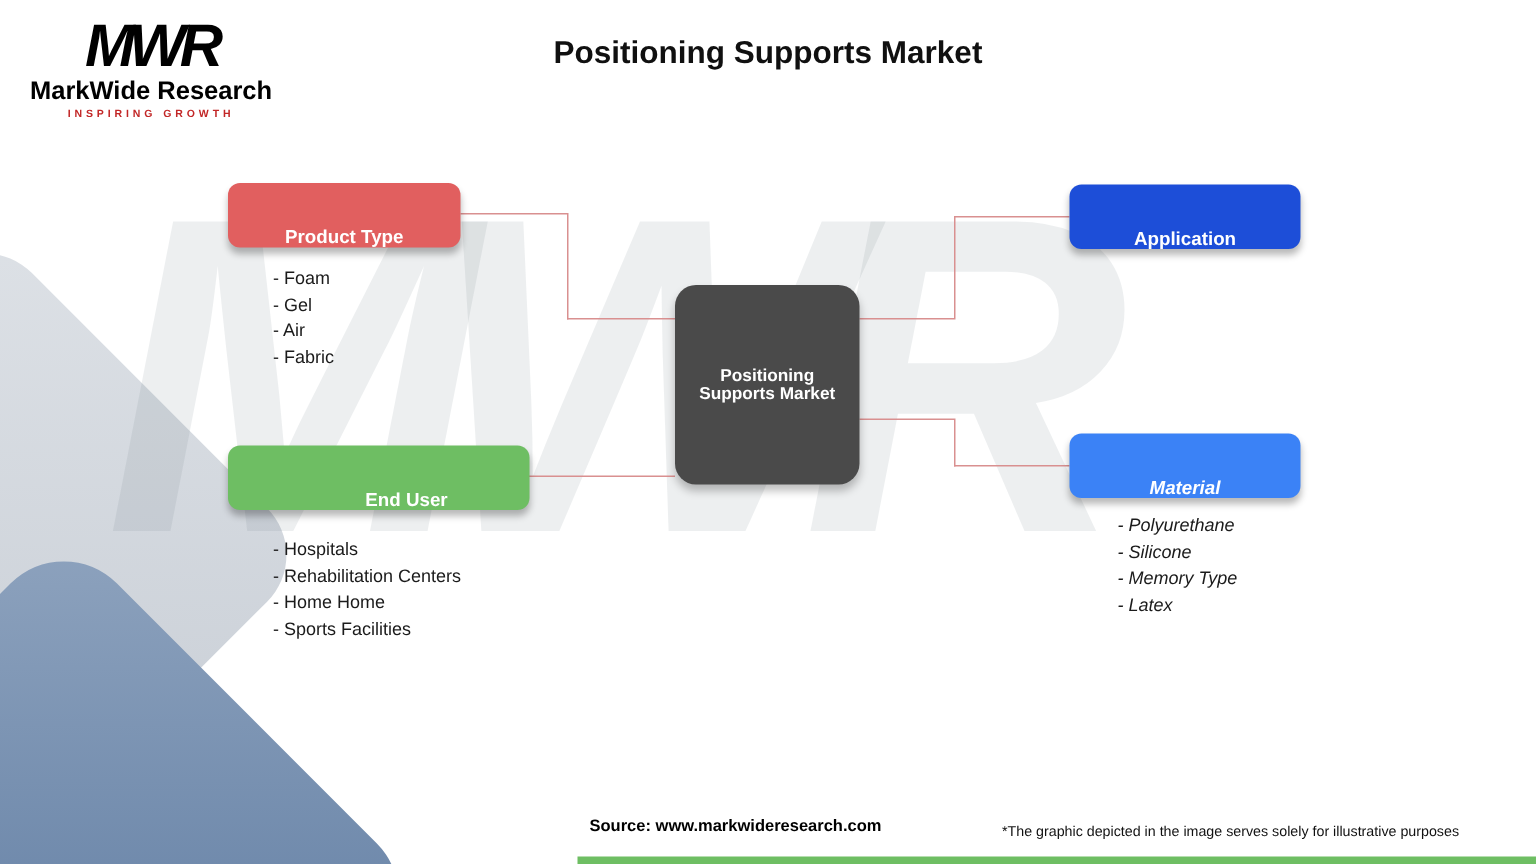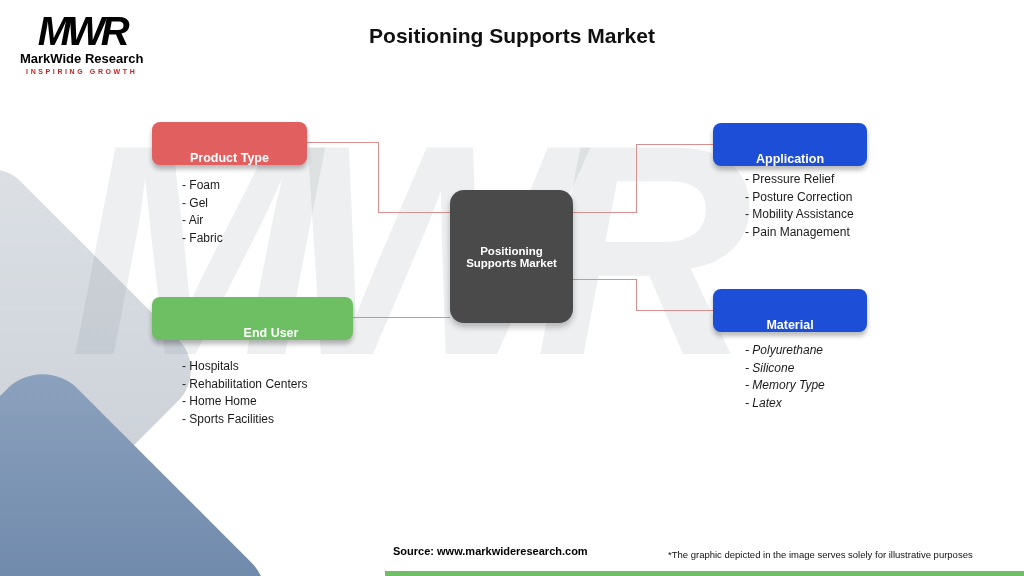--- a/index.html
+++ b/index.html
@@ -15,21 +15,21 @@
   .watermark{position:absolute;left:70px;top:100px;font-size:300px;font-weight:900;
              font-style:italic;letter-spacing:-34px;line-height:1;
              color:rgba(110,120,135,0.12);user-select:none;white-space:nowrap;}
   .green-bar{position:absolute;left:385px;right:0;bottom:0;height:5px;background:#6EBE63;}
 
   
   .title{position:absolute;top:24px;left:0;width:100%;text-align:center;
          font-size:21px;font-weight:700;color:#101010;}
   .logo{position:absolute;left:20px;top:12px;text-align:center;color:#000;}
   .logo-mark{font-size:40px;font-weight:900;font-style:italic;letter-spacing:-4px;line-height:.95;}
-  .logo-name{font-size:13px;font-weight:700;margin-top:1px;}
+  .logo-name{font-size:17px;font-weight:700;margin-top:1px;}
   .logo-tagline{font-size:7px;font-weight:700;color:#C22626;letter-spacing:2.6px;margin-top:2px;}
 
   
   .line{position:absolute;background:var(--line-color,#D99090);}
   .c-pt-h1{left:307px;top:142px;width:71px;height:1px;}
   .c-pt-v {left:378px;top:142px;width:1px;height:71px;}
   .c-pt-h2{left:378px;top:212px;width:73px;height:1px;}
   .c-ap-h1{left:636px;top:144px;width:77px;height:1px;}
   .c-ap-v {left:636px;top:144px;width:1px;height:69px;}
   .c-ap-h2{left:573px;top:212px;width:63px;height:1px;}
@@ -100,38 +100,32 @@
   <div class="node-list" id="list-product">
     <div>- Foam</div>
     <div>- Gel</div>
     <div>- Air</div>
     <div>- Fabric</div>
   </div>
 
   <div class="node-box" id="node-application" style="background: #1d4ed8;">
     <span>Application</span>
   </div>
-  <div class="node-list" id="list-application">
-    <div>- Pressure Relief</div>
-    <div>- Posture Correction</div>
-    <div>- Mobility Assistance</div>
-    <div>- Pain Management</div>
-  </div>
 
   <div class="node-box" id="node-enduser" style="background: rgb(110, 190, 99); padding-left: 37px;">
     <span>End User</span>
   </div>
   <div class="node-list" id="list-enduser">
     <div>- Hospitals</div>
     <div>- Rehabilitation Centers</div>
     <div>- Home Home</div>
     <div>- Sports Facilities</div>
   </div>
 
-  <div class="node-box" id="node-material" style="background: #1d4ed8;">
+  <div class="node-box" id="node-material" style="background: #3b82f6; font-style: italic;">
     <span>Material</span>
   </div>
   <div class="node-list" id="list-material">
     <div>- Polyurethane</div>
     <div>- Silicone</div>
     <div>- Memory Type</div>
     <div>- Latex</div>
   </div>
 
   <div class="source">

